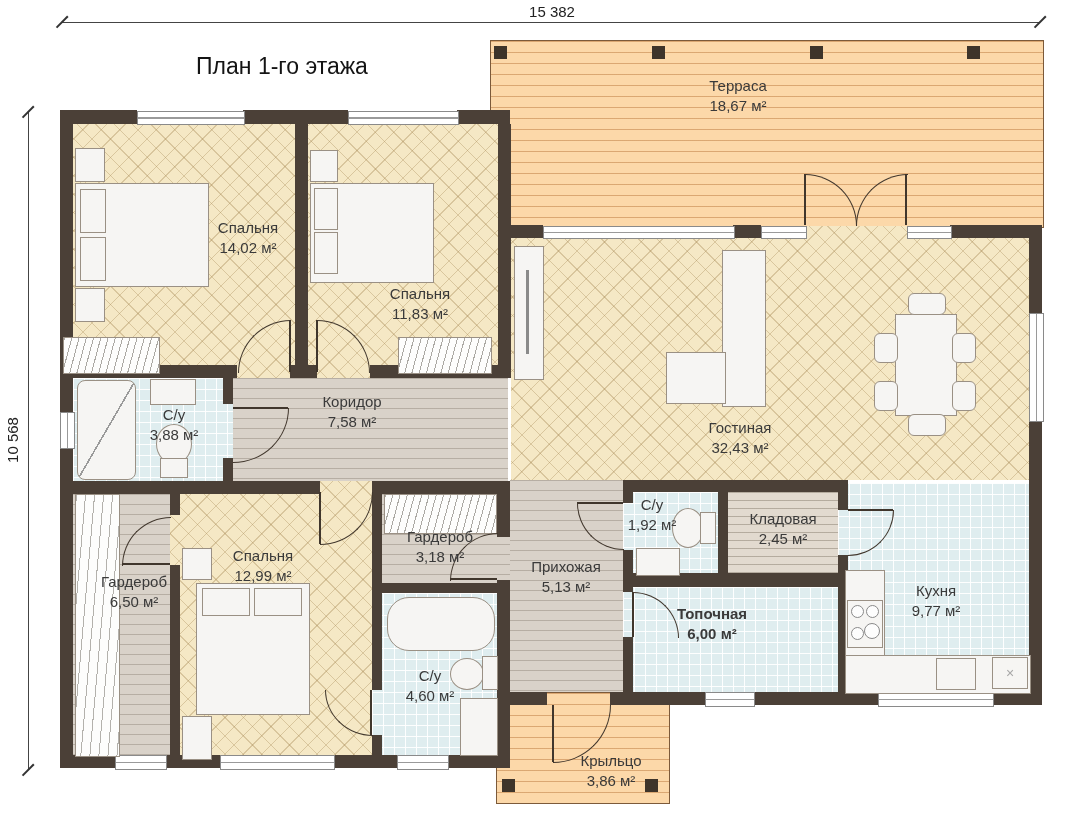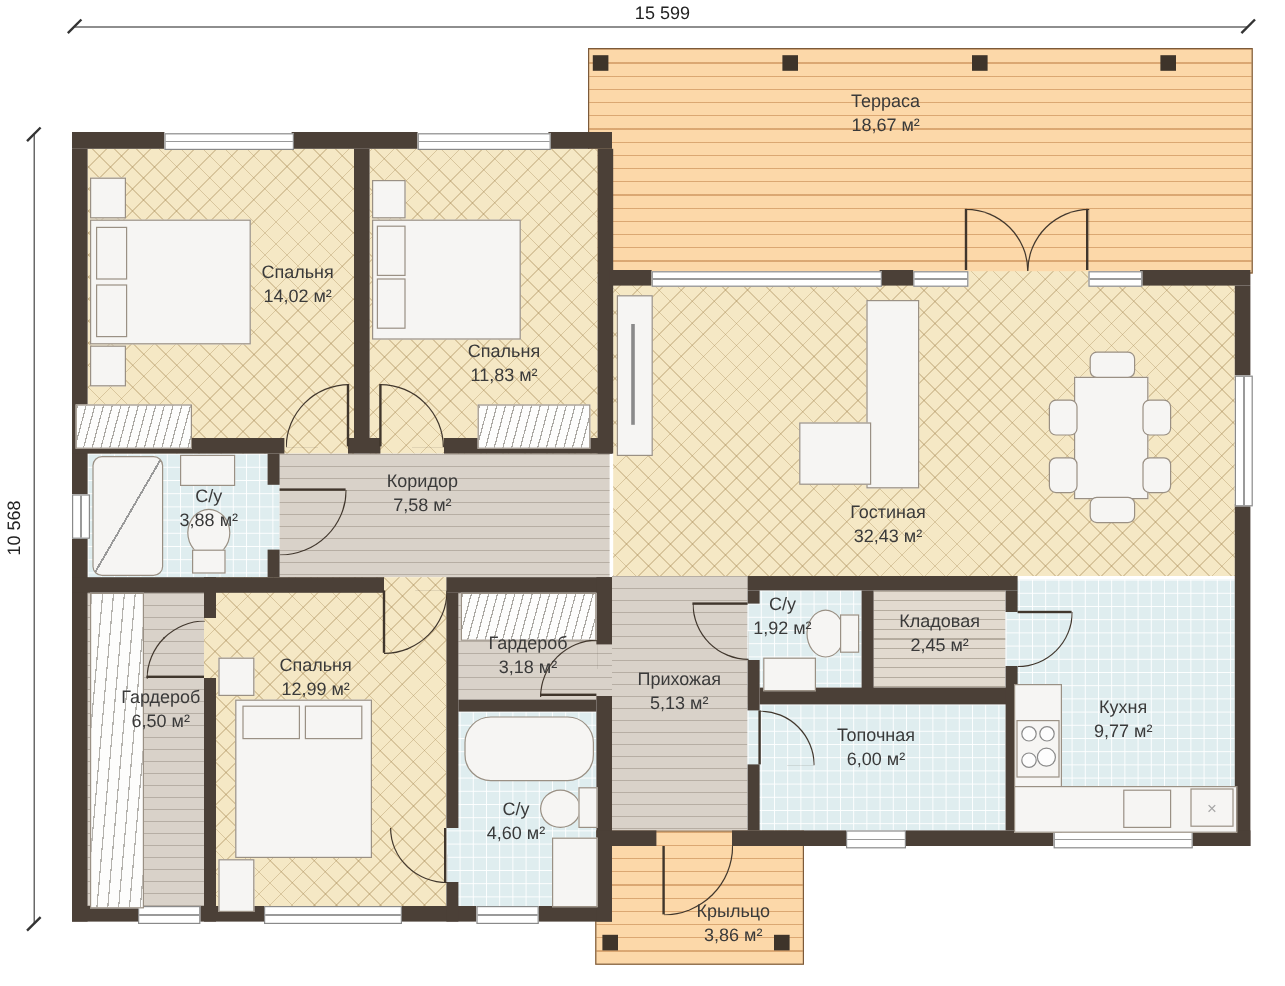--- a/index.html
+++ b/index.html
@@ -49,27 +49,28 @@
   .tvline{position:absolute;background:#8a8a8a;}
 </style>
 </head>
 <body>
 
 <div id="plan">
 
   <div class="dimline" style="left:62px;top:22px;width:978px;height:1px;"></div>
   <div class="tick" style="left:54px;top:21px;"></div>
   <div class="tick" style="left:1032px;top:21px;"></div>
-  <div class="dimtext" style="left:552px;top:11px;">15 599</div>
+  <div class="dimtext" style="left:552px;top:11px;">15 382</div>
 
   <div class="dimline" style="left:28px;top:112px;width:1px;height:658px;"></div>
   <div class="tick" style="left:20px;top:111px;"></div>
   <div class="tick" style="left:20px;top:769px;"></div>
   <div class="dimtext vert" style="left:12px;top:440px;">10 568</div>
 
+  <div class="title" style="left:282px;top:66px;">План 1-го этажа</div>
 
   <div class="deck" style="left:490px;top:40px;width:552px;height:186px;"></div>
   <div class="deck" style="left:496px;top:692px;width:172px;height:110px;"></div>
   <div class="post" style="left:494px;top:46px;"></div>
   <div class="post" style="left:652px;top:46px;"></div>
   <div class="post" style="left:810px;top:46px;"></div>
   <div class="post" style="left:967px;top:46px;"></div>
   <div class="post" style="left:502px;top:779px;"></div>
   <div class="post" style="left:645px;top:779px;"></div>
 
@@ -292,21 +293,21 @@
     <div>5,13 м²</div>
   </div>
   <div class="rlabel" style="left:652px;top:514px;">
     <div>С/у</div>
     <div>1,92 м²</div>
   </div>
   <div class="rlabel" style="left:783px;top:528px;">
     <div>Кладовая</div>
     <div>2,45 м²</div>
   </div>
-  <div class="rlabel" style="left:730px;top:623px;">
+  <div class="rlabel" style="left:712px;top:623px;font-weight:bold;">
     <div>Топочная</div>
     <div>6,00 м²</div>
   </div>
   <div class="rlabel" style="left:936px;top:573px;margin-top:27px;">
     <div>Кухня</div>
     <div>9,77 м²</div>
   </div>
   <div class="rlabel" style="left:611px;top:770px;">
     <div>Крыльцо</div>
     <div>3,86 м²</div>

